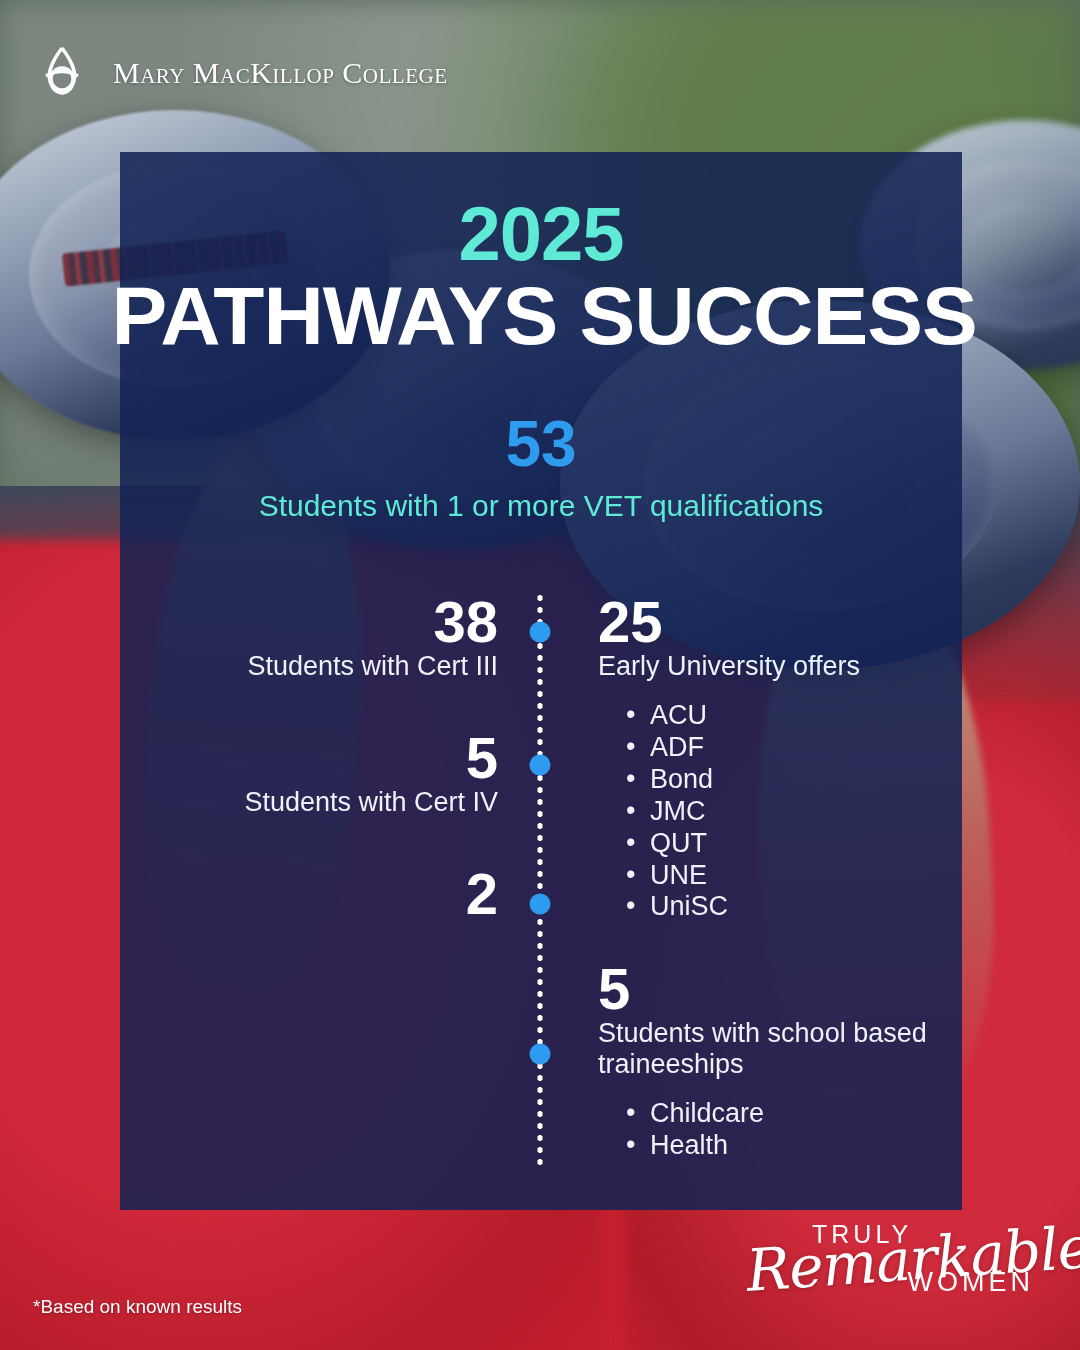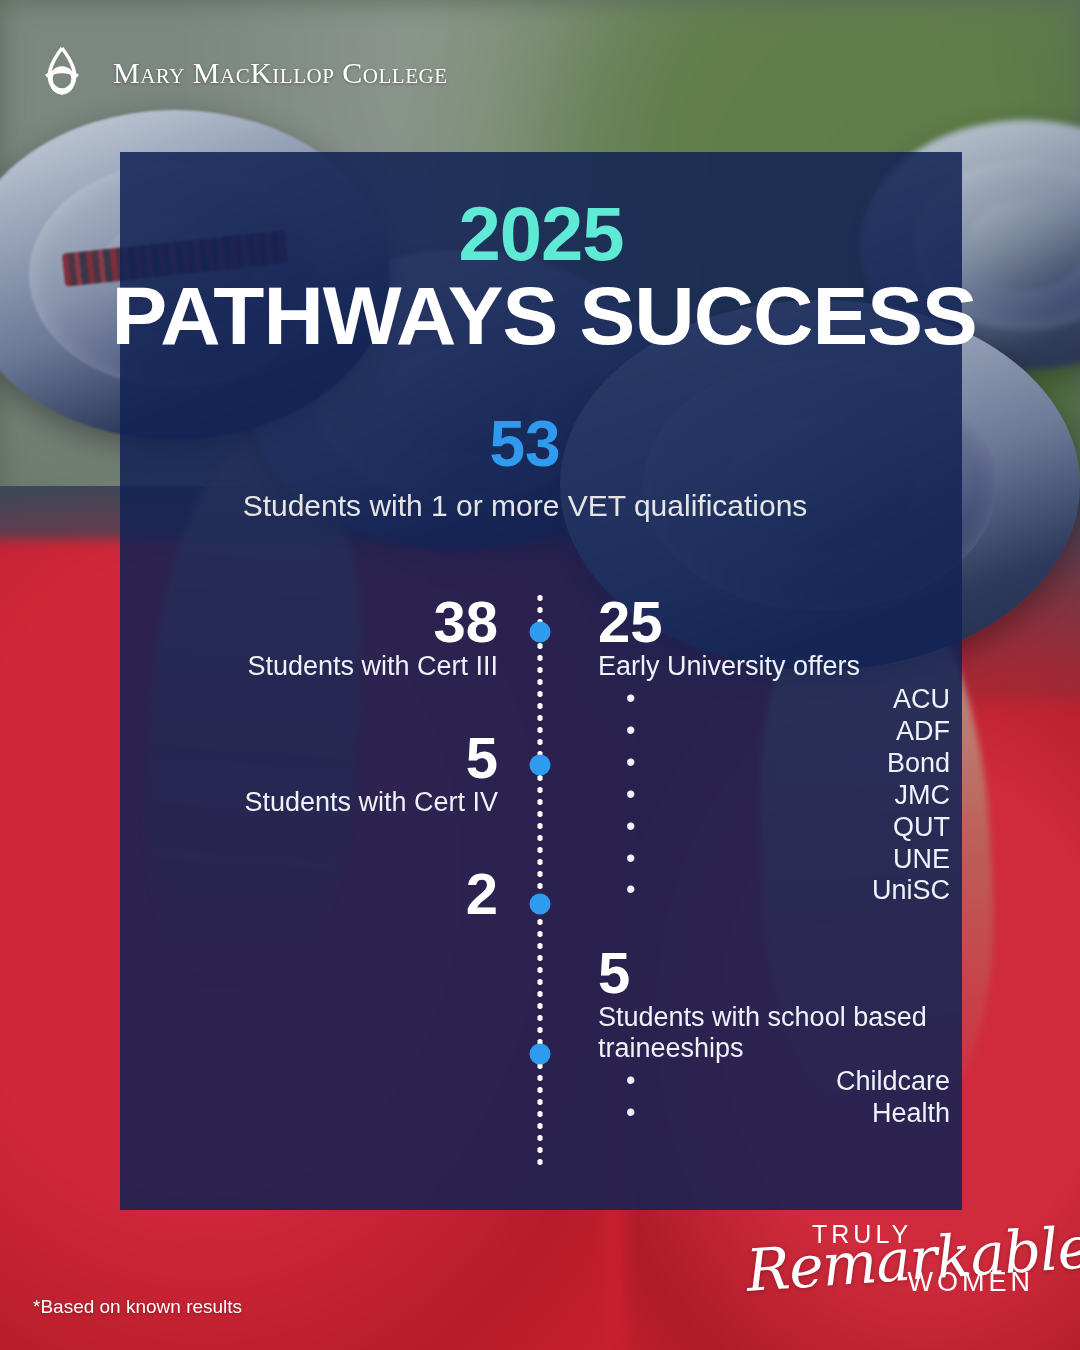--- a/index.html
+++ b/index.html
@@ -130,29 +130,29 @@
     color:#ffffff;
     font-size:82px; font-weight:bold;
     letter-spacing:-1px;
     line-height:1.08;
     transform:scaleX(1.02);
     white-space:nowrap;
   }
 
   
   #hero{
-    position:absolute; left:104px; top:412px; width:842px; text-align:center;
+    position:absolute; left:120px; top:412px; width:842px; text-align:center;
   }
   #hero-number{
     color:#2f9bef;
     font-size:64px; font-weight:bold; line-height:1;
   }
   #hero-label{
     margin-top:12px;
-    color:#e5e5e5;
+    color:#5eead4;
     font-size:30px; font-weight:300; line-height:1.2;text-align:center;
   }
 
   
   #timeline{
     position:absolute; left:534px; top:592px;
     width:12px; height:578px;
   }
   #timeline .rail{
     position:absolute; left:50%; top:0; transform:translateX(-50%);
@@ -182,22 +182,21 @@
     color:#ffffff; font-weight:bold; font-size:58px; line-height:1.02;
   }
   .stat-label{
     color:#eef2f9; font-weight:300; font-size:27px; line-height:1.15;
   }
 
   #col-left .stat + .stat{ margin-top:46px; }
 
   .bullets{
     list-style:none;
-    margin-top:2px;
-    text-align:right;
+    margin-top:18px;
   }
   .bullets li{
     color:#eef2f9; font-weight:300; font-size:27px; line-height:1.18;
     padding-left:52px; position:relative;
   }
   .bullets li::before{
     content:"\2022";
     position:absolute; left:28px; top:-1px;
     color:#eef2f9; font-size:27px;
   }

